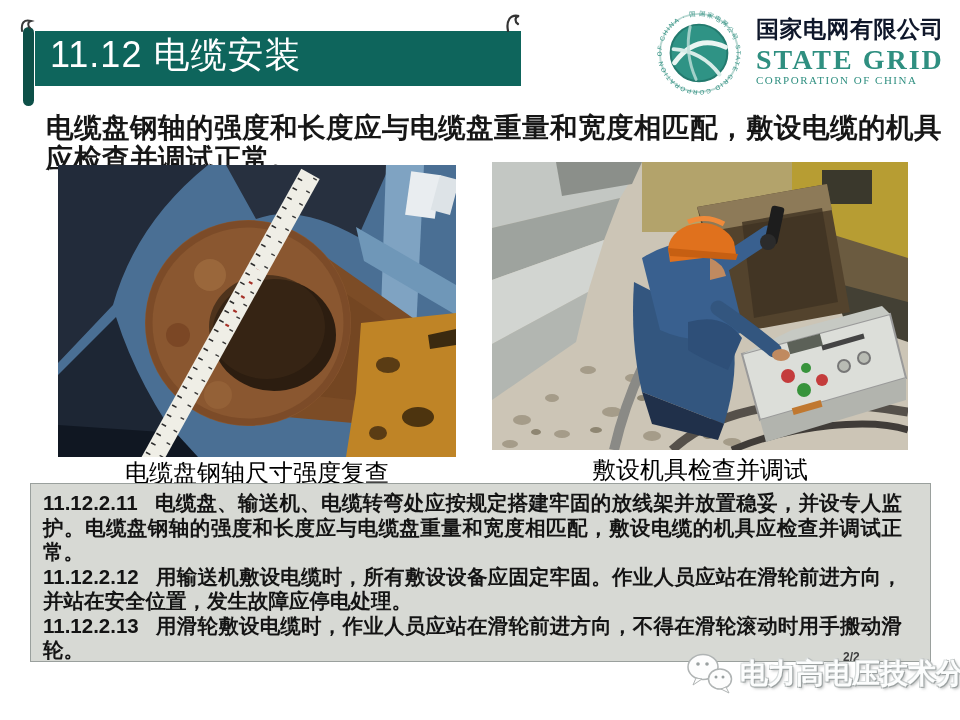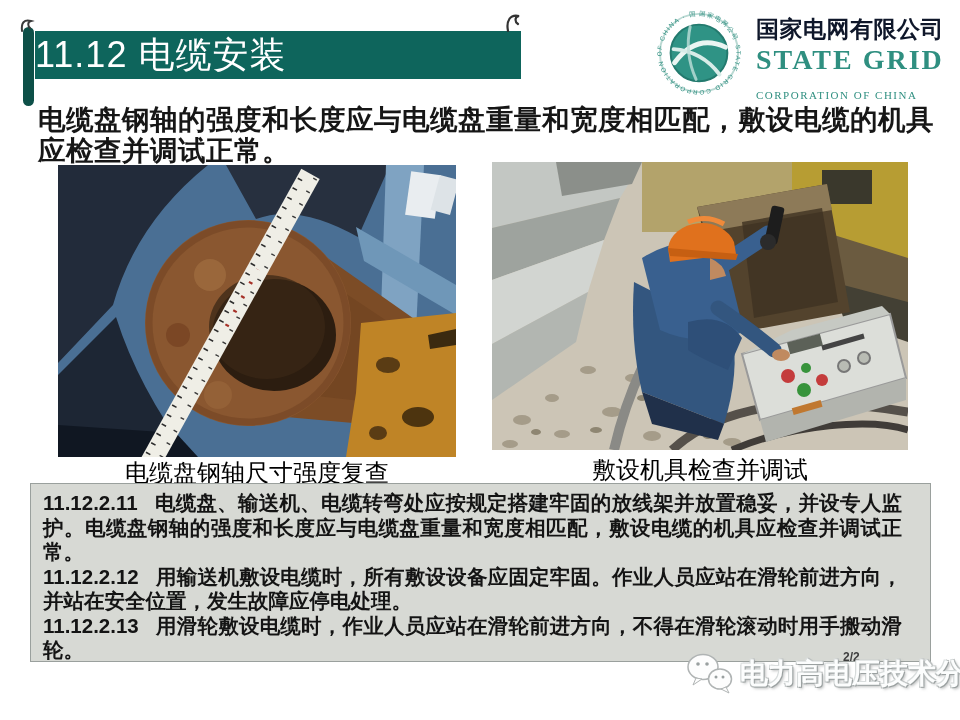--- a/index.html
+++ b/index.html
@@ -4,36 +4,36 @@
 <style>
   html,body{margin:0;padding:0;background:#ffffff;}
   .slide{
     position:relative;width:960px;height:720px;background:#ffffff;overflow:hidden;
     font-family:"Liberation Sans","DejaVu Sans",sans-serif;
   }
   
   .pin-bar{position:absolute;left:23px;top:27px;width:11px;height:79px;background:#0d5048;border-radius:6px;}
   .pin-curl{position:absolute;left:19px;top:17px;}
   .title-bar{
-    position:absolute;left:35px;top:31px;width:486px;height:48px;background:#0e655c;
-    display:flex;align-items:flex-start;box-sizing:border-box;
+    position:absolute;left:35px;top:31px;width:486px;height:55px;background:#0e655c;
+    display:flex;align-items:flex-start;padding-left:15px;box-sizing:border-box;
   }
   .title-bar span{color:#ffffff;font-size:36px;letter-spacing:1px;}
   .bar-curl{position:absolute;left:504px;top:11px;}
   
   .logo{position:absolute;left:646px;top:6px;width:292px;height:92px;}
   .logo-globe{position:absolute;left:0;top:2px;width:106px;height:90px;}
   .logo-text{position:absolute;left:110px;top:8px;width:182px;}
   .logo-cn{font-size:23px;font-weight:700;color:#0f172a;letter-spacing:0.5px;white-space:nowrap;}
   .logo-en{font-family:Liberation Serif, serif;font-size:28px;font-weight:700;color:#2f8f80;letter-spacing:2px;white-space:nowrap;line-height:1.05;}
-  .logo-sub{font-family:"Liberation Serif","DejaVu Serif",serif;font-size:11px;color:#2f8f80;letter-spacing:1.5px;white-space:nowrap;margin-top:15px;}
+  .logo-sub{font-family:"Liberation Serif","DejaVu Serif",serif;font-size:11px;color:#2f8f80;letter-spacing:1.5px;white-space:nowrap;margin-top:0;}
   
   .intro{
     position:absolute;left:30px;top:96px;width:906px;
-    font-size:27.5px;font-weight:600;color:#161616;line-height:1.14;letter-spacing:0.5px;margin:8px;
+    font-size:27.5px;font-weight:600;color:#161616;line-height:1.14;letter-spacing:0.5px;margin:16px;
   }
   
   .photo{position:absolute;background:#888;}
   .photo svg{width:100%;height:100%;display:block;}
   .photo-left{left:58px;top:165px;width:398px;height:292px;}
   .photo-right{left:492px;top:162px;width:416px;height:288px;}
   .caption{
     position:absolute;text-align:center;margin:0;
     font-family:"Liberation Serif","DejaVu Serif",serif;font-size:24px;color:#000;
   }

